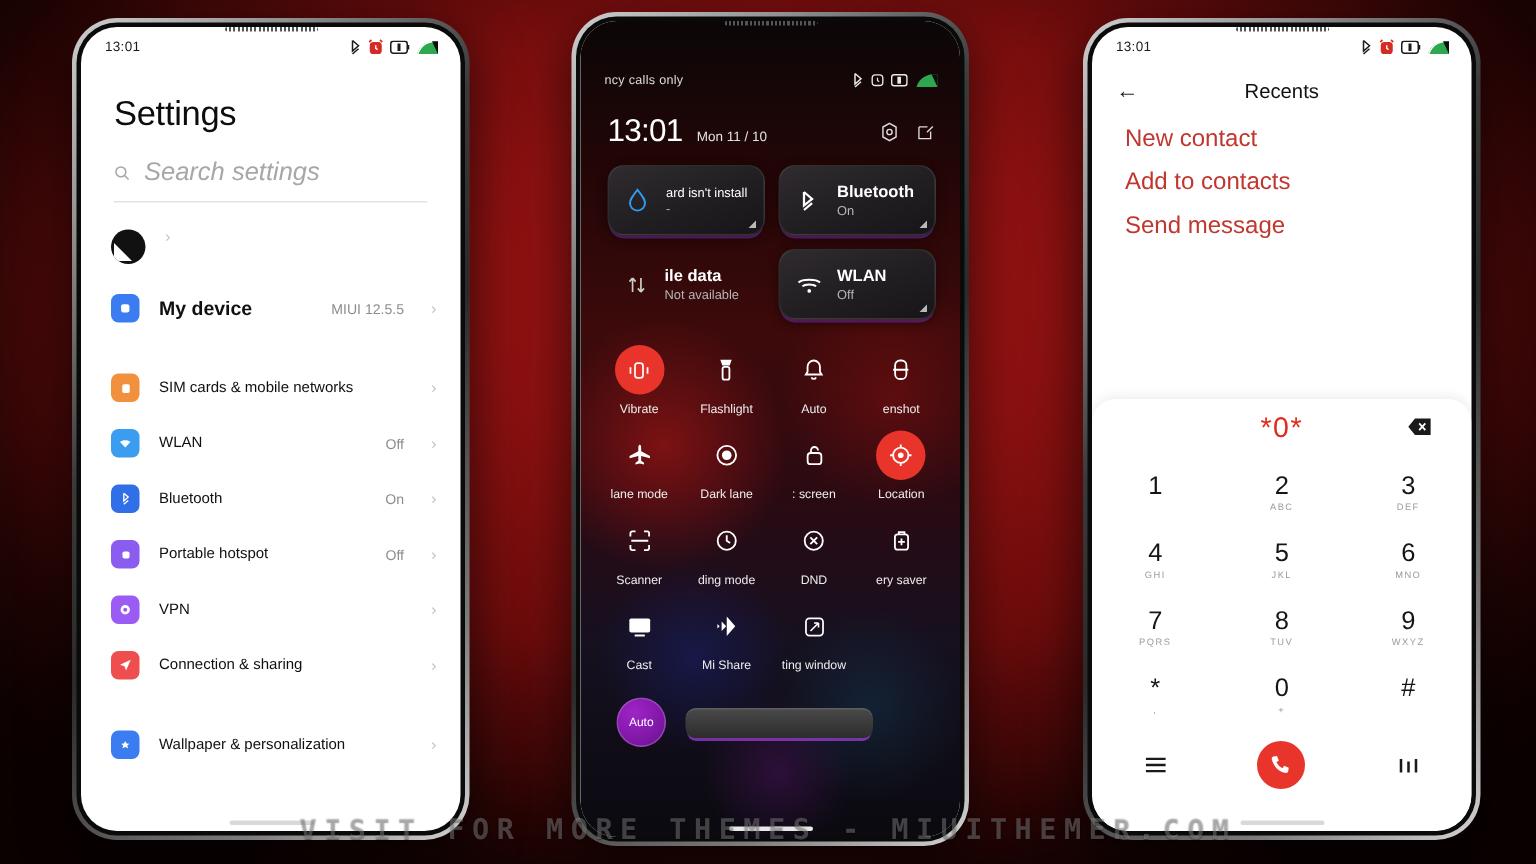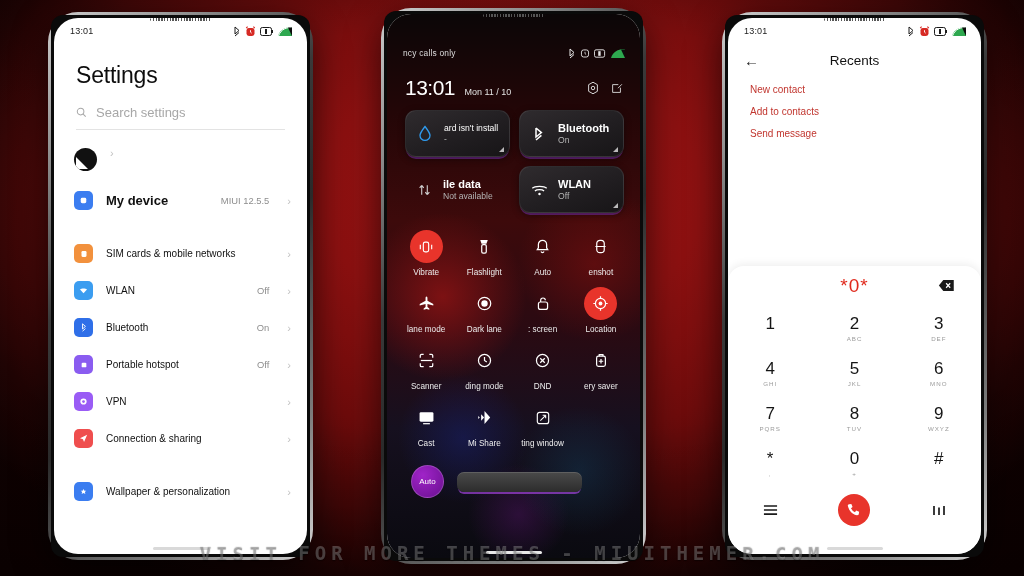--- a/index.html
+++ b/index.html
@@ -23,21 +23,21 @@
   
   .phone{
     position:absolute;
     border-radius:30px;
     background:linear-gradient(135deg,#cfcfcf 0%, #8e8e8e 18%, #3a3a3a 38%, #2a2a2a 55%, #7d7d7d 82%, #d5d5d5 100%);
     padding:3px;
     box-shadow:0 10px 34px rgba(0,0,0,.62);
   }
   .phone-inner{
     width:100%; height:100%;
-    border-radius:12px;
+    border-radius:27px;
     background:#0a0a0a;
     padding:3px;
     position:relative;
   }
   .screen{
     width:100%; height:100%;
     border-radius:24px;
     overflow:hidden;
     position:relative;
     background:#fff;
@@ -67,21 +67,21 @@
   .statusbar.dark{ color:#e9e9e9; }
   .sb-icons{ display:flex; align-items:center; gap:4px; }
   .sb-ic{ display:block; }
 
   
   .s-title{ font-size:23px; font-weight:400; color:#0d0d0d; padding:18px 0 0 22px; letter-spacing:-.2px;}
   .s-search{
     margin:16px 22px 0 22px; display:flex; align-items:center; gap:9px;
     padding-bottom:9px; border-bottom:1px solid #e3e3e3;
   }
-  .s-search span.ph{ font-size:13px; color:#a7a7a7; }
+  .s-search span.ph{ font-size:17px; color:#a7a7a7;font-style:italic; }
   .s-list{ padding-top:6px; }
   .s-row{
     display:flex; align-items:center; gap:13px;
     padding:9px 16px 9px 20px; position:relative;
   }
   .s-row.acct{ padding-top:11px; padding-bottom:11px; align-items:flex-start; }
   .s-ic{
     width:19px; height:19px; border-radius:5px; flex:none;
     display:flex; align-items:center; justify-content:center;
   }
@@ -149,21 +149,21 @@
     font-size:8px; color:#fff; border:1px solid rgba(255,255,255,.2);
   }
   .cc-slider{
     flex:1; margin-right:58px; height:20px; border-radius:7px;
     background:linear-gradient(180deg,#4a4a4a,#2c2c2c);
     box-shadow:0 3px 0 -1px rgba(170,70,230,.65), inset 0 1px 0 rgba(255,255,255,.12);
   }
   .d-head{ display:flex; align-items:center; padding:8px 16px 4px 16px; }
   .d-back{ font-size:15px; color:#1c1c1c; width:26px; }
   .d-title{ flex:1; text-align:center; font-size:13.5px; color:#111; margin-right:26px; }
-  .d-opt{ font-size:10px; color:#c1362f; padding:11px 17px 0 22px; }
+  .d-opt{ font-size:16px; color:#c1362f; padding:11px 17px 0 22px; }
   .d-pad{
     position:absolute; left:0; right:0; bottom:0; height:288px;
     background:#fff; border-radius:16px 16px 24px 24px;
     box-shadow:0 -2px 8px rgba(0,0,0,.07);
   }
   .d-num{ display:flex; align-items:center; justify-content:center; position:relative; height:40px; }
   .d-num .val{ font-size:19px; color:#e02a1d; letter-spacing:1px; }
   .d-num .del{ position:absolute; right:26px; top:12px; }
   .d-keys{ display:grid; grid-template-columns:repeat(3,1fr); }
   .d-key{ height:45px; display:flex; flex-direction:column; align-items:center; justify-content:center; }

